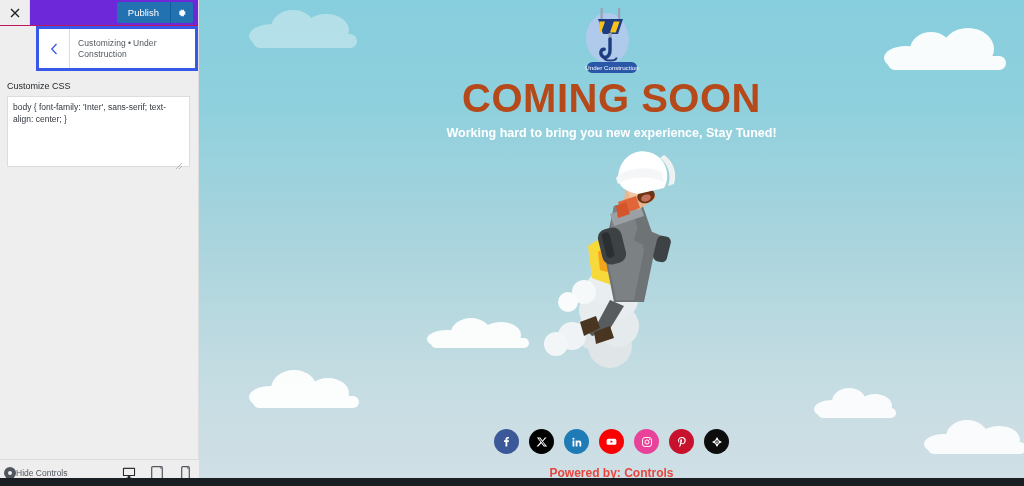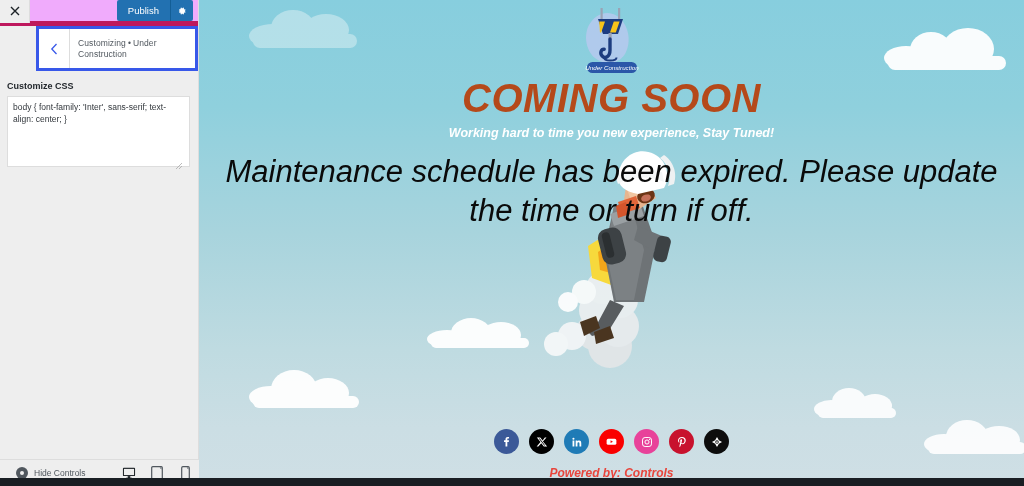--- a/index.html
+++ b/index.html
@@ -10,22 +10,22 @@
   }
   #app { position:relative; width:1024px; height:486px; display:flex; }
 
   
   #sidebar {
     width:199px; height:486px; background:#eeeeee;
     position:relative; flex:0 0 199px;
     border-right:1px solid #ddd;
   }
   .cust-topbar {
-    height:26px; background:#f0abfc; display:flex; align-items:center;
-    border-bottom:5px solid #be185d; position:relative;
+    height:26px; background:#6d28d9; display:flex; align-items:center;
+    border-bottom:1px solid #be185d; position:relative;
   }
   .close-btn {
     width:30px; height:25px; display:flex; align-items:center; justify-content:center;
     cursor:pointer; background:#eeeeee; border-right:1px solid #ddd;
     font-size:13px; color:#23282d; line-height:1;
   }
   .topbar-spacer { flex:1; }
   .publish-wrap { display:flex; align-items:center; height:21px; margin-right:5px; }
   .publish-btn {
     background:#2271b1; color:#fff; font-size:9.5px; height:21px;
@@ -46,39 +46,39 @@
   .panel-back {
     width:31px; display:flex; align-items:center; justify-content:center;
     border-right:1px solid #ddd; cursor:pointer; color:#3858e9; font-size:14px;
   }
   .panel-titles { flex:1; display:flex; flex-direction:column; justify-content:center; padding-left:8px; }
   .panel-crumb { font-size:8.5px; color:#50575e; letter-spacing:.1px; line-height:11px; }
   .panel-crumb .sep { padding:0 2px; }
   .panel-title { font-size:13px; color:#646970; line-height:16px; margin-top:1px; }
 
   .css-section { padding:10px 7px 0 7px; }
-  .css-label { font-size:9px; color:#23282d; margin-bottom:5px; font-weight:700; }
+  .css-label { font-size:9px; color:#23282d; margin-bottom:5px; font-weight:400; }
   .css-textarea {
     width:183px; height:71px; background:#fff; border:1px solid #ddd;
     font-family:"Liberation Sans", sans-serif; font-size:8.5px; color:#32373c;
     padding:4px 5px; line-height:12px; resize:none; outline:none;
     position:relative; overflow:hidden;
   }
   .resize-grip {
     position:absolute; right:8px; bottom:1px; width:8px; height:8px;
     pointer-events:none;
   }
 
   .cust-footer {
     position:absolute; bottom:0; left:0; width:199px; height:27px;
     background:#eeeeee; border-top:1px solid #ddd;
     display:flex; align-items:center;
   }
   .hide-controls {
-    display:flex; align-items:center; gap:6px; padding-left:16px; cursor:pointer; flex:1;
+    display:flex; align-items:center; padding-left:4px; cursor:pointer; flex:1;
   }
   .hc-icon {
     width:12px; height:12px; border-radius:50%; background:#50575e;
     display:flex; align-items:center; justify-content:center;
   }
   .hc-icon::after { content:""; width:4px; height:4px; border-radius:50%; background:#eee; }
   .hc-label { font-size:8.5px; color:#50575e; }
   .devices { display:flex; align-items:center; height:27px; }
   .dev-btn {
     width:28px; height:27px; display:flex; align-items:center; justify-content:center;
@@ -90,21 +90,21 @@
 
   
   #preview {
     flex:1; height:486px; position:relative; overflow:hidden;
     background:linear-gradient(to bottom,#87cede 0%,#8fd0dd 22%,#a8d4dd 48%,#bfdbe1 72%,#cbdee4 88%,#cfdfe5 100%);
   }
   .cloud { position:absolute; pointer-events:none; }
   .cloud .b { position:absolute; border-radius:50%; }
   .cloud .base { position:absolute; border-radius:40px; }
 
-  .preview-inner { position:relative; width:100%; height:100%; z-index:3;font-style:italic; }
+  .preview-inner { position:relative; width:100%; height:100%; z-index:3; }
 
   .logo-wrap { position:absolute; left:0; right:0; top:6px; display:flex; justify-content:center; }
   .brand-title {
     position:absolute; left:0; right:0; top:76px; text-align:center;
     font-size:40px; font-weight:bold; color:#b5491a; letter-spacing:.5px;
     font-family:"Liberation Sans", sans-serif;
   }
   .brand-sub {
     position:absolute; left:0; right:0; top:126px; text-align:center;
     font-size:12.5px; font-weight:bold; color:#ffffff;
@@ -316,22 +316,21 @@
           <path d="M96 36 C98 16 116 6 132 14 C146 21 148 38 142 48 L116 54 C104 52 95 46 96 36 Z" fill="#ffffff"></path>
           <path d="M94 38 C100 30 122 24 140 32 L142 42 C126 34 104 38 96 44 Z" fill="#f4f6f7"></path>
           <path d="M138 18 C146 24 150 36 146 46 L152 44 C156 32 150 20 142 15 Z" fill="#eef1f2"></path>
 
           <path d="M96 62 L114 56 L118 68 L100 74 Z" fill="#e0663a"></path>
           <path d="M94 66 L104 62 L108 74 L96 78 Z" fill="#d4552c"></path>
         </svg>
       </div>
 
       <div class="brand-title">COMING SOON</div>
-      <div class="brand-sub">Working hard to time you new experience, Stay Tuned!</div>
-      <div class="maint-msg">Maintenance schedule has been expired. Please update the time or turn if off.</div>
+      <div class="brand-sub">Working hard to bring you new experience, Stay Tuned!</div>
 
       <div class="socials">
         <div class="soc" style="background:#3b5998;">
           <svg width="13" height="13" viewBox="0 0 24 24">
             <path fill="#fff" d="M13.5 21v-8h2.7l.4-3.1h-3.1V7.9c0-.9.25-1.5 1.55-1.5h1.65V3.6c-.3-.04-1.3-.13-2.45-.13-2.42 0-4.08 1.48-4.08 4.2V9.9H7.45V13h2.72v8z"></path>
           </svg>
         </div>
         <div class="soc" style="background:#000000;">
           <svg width="12" height="12" viewBox="0 0 24 24">
             <path fill="#fff" d="M17.7 3h3.3l-7.2 8.2L22.3 21h-6.6l-5.2-6.6L4.6 21H1.3l7.7-8.8L1.7 3h6.8l4.7 6.1zM16.5 19h1.8L7.6 4.9H5.6z"></path>

